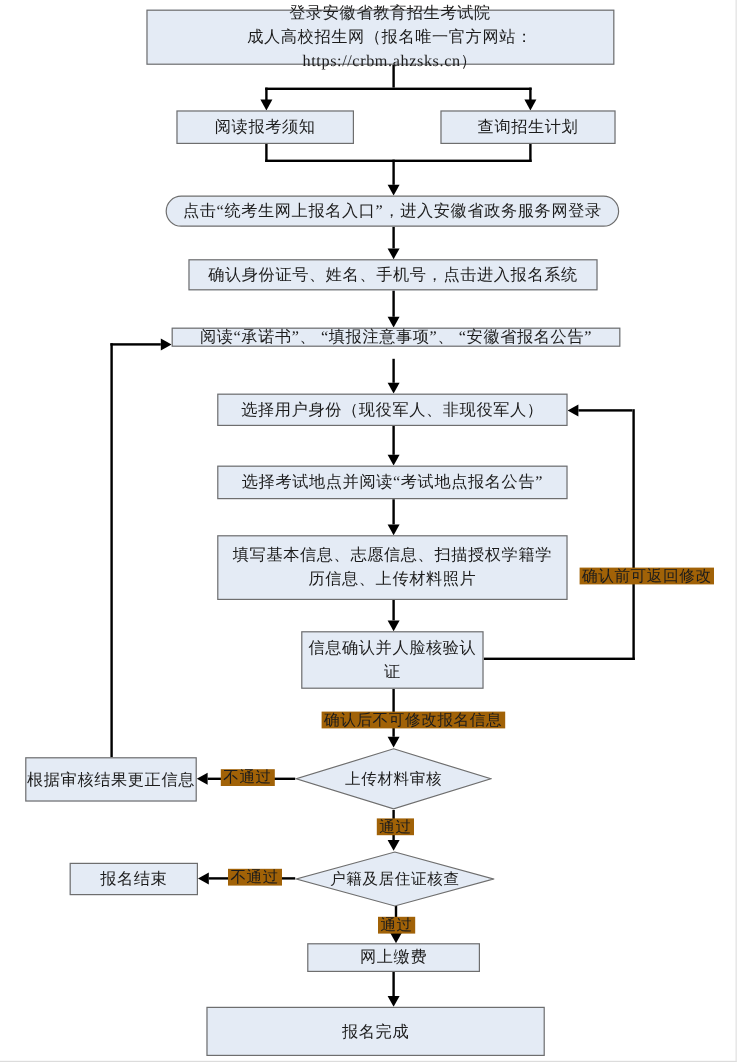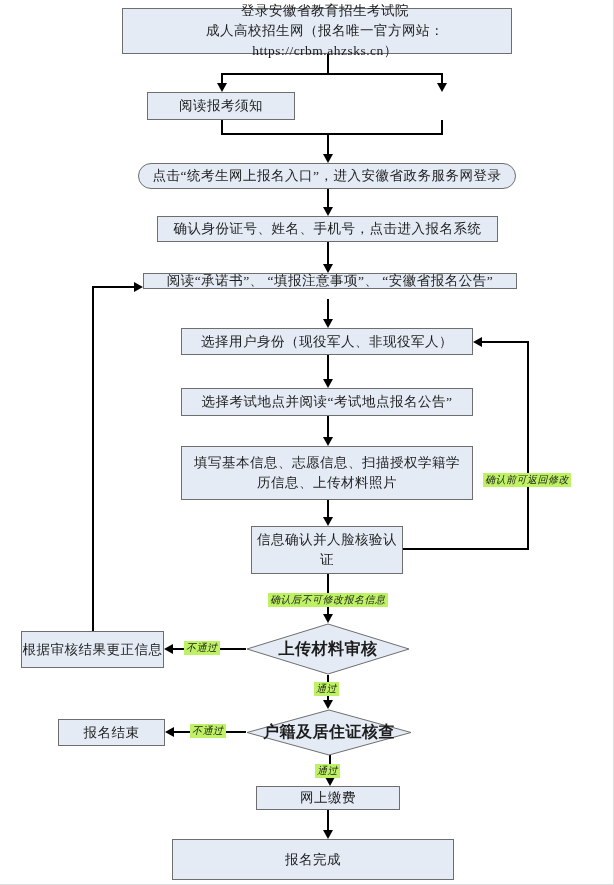--- a/index.html
+++ b/index.html
@@ -9,21 +9,21 @@
     border-right:1px solid #dcdcdc;border-bottom:1px solid #dcdcdc;box-sizing:border-box;
   }
   
   .box{
     position:absolute;box-sizing:border-box;background:#e4ebf5;border:1px solid #6e6e6e;
     display:flex;flex-direction:column;align-items:center;justify-content:center;
     font-size:13.5px;letter-spacing:0.5px;text-align:center;line-height:20px;z-index:2;
   }
   .diamond{position:absolute;z-index:2;}
   .diamond svg{position:absolute;left:0;top:0;width:100%;height:100%;}
-  .diamond .dlabel{position:absolute;inset:0;display:flex;align-items:center;justify-content:center;font-size:16px;letter-spacing:0.5px;font-weight:bold;}
+  .diamond .dlabel{position:absolute;inset:0;display:flex;align-items:center;justify-content:center;font-size:13px;letter-spacing:0.5px;}
   #n-login{left:122px;top:8px;width:390px;height:46px;padding-left:16px;}
   #n-read-notice{left:147px;top:92px;width:148px;height:28px;}
   #n-query-plan{left:367px;top:92px;width:146px;height:28px;}
   #n-entry{left:138px;top:163px;width:378px;height:26px;border-radius:13px;}
   #n-confirm-id{left:157px;top:216px;width:341px;height:26px;}
   #n-read-docs{left:143px;top:273px;width:374px;height:16px;}
   #n-select-identity{left:181px;top:328px;width:292px;height:27px;}
   #n-select-site{left:181px;top:388px;width:292px;height:28px;}
   #n-fill-info{left:181px;top:446px;width:292px;height:54px;padding:0 8px;}
   #n-confirm-face{left:251px;top:526px;width:152px;height:48px;}
@@ -68,21 +68,21 @@
   .a1{left:217px;top:83px;}  .a2{left:437px;top:83px;}
   .a3{left:323px;top:154px;} .a4{left:323px;top:207px;}
   .a5{left:323px;top:264px;} .a6{left:323px;top:319px;}
   .a7{left:323px;top:379px;} .a8{left:323px;top:437px;}
   .a9{left:323px;top:517px;} .a10{left:323px;top:614px;}
   .a11{left:164px;top:644px;} .a12{left:134px;top:282px;}
   .a13{left:323px;top:700px;} .a14{left:165px;top:727px;}
   .a15{left:325px;top:777px;} .a16{left:323px;top:830px;}
   .a17{left:473px;top:337px;}
   
-  .elabel{position:absolute;background:#bef264;font-size:10px;letter-spacing:0.5px;line-height:14px;padding:0 2px;z-index:3;white-space:nowrap;font-style:italic;}
+  .elabel{position:absolute;background:#a16207;font-size:13px;letter-spacing:0.5px;line-height:14px;padding:0 2px;z-index:3;white-space:nowrap;}
   .lblA{left:268px;top:593px;}
   .lblB{left:184px;top:641px;}
   .lblC{left:314px;top:682px;}
   .lblD{left:190px;top:724px;}
   .lblE{left:315px;top:764px;}
   .lblF{left:483px;top:473px;}
 </style>
 </head>
 <body>
 
@@ -131,20 +131,21 @@
   <div class="arr arr-down a15"></div>
   <div class="arr arr-down a16"></div>
   <div class="arr arr-left a17"></div>
 
   <div class="box" id="n-login">
     <div>登录安徽省教育招生考试院</div>
     <div>成人高校招生网（报名唯一官方网站：https://crbm.ahzsks.cn）</div>
   </div>
 
   <div class="box" id="n-read-notice">阅读报考须知</div>
+  <div class="box" id="n-query-plan">查询招生计划</div>
   <div class="box" id="n-entry">点击“统考生网上报名入口”，进入安徽省政务服务网登录</div>
   <div class="box" id="n-confirm-id">确认身份证号、姓名、手机号，点击进入报名系统</div>
   <div class="box" id="n-read-docs">阅读“承诺书”、 “填报注意事项”、 “安徽省报名公告”</div>
   <div class="box" id="n-select-identity">选择用户身份（现役军人、非现役军人）</div>
   <div class="box" id="n-select-site">选择考试地点并阅读“考试地点报名公告”</div>
   <div class="box" id="n-fill-info">填写基本信息、志愿信息、扫描授权学籍学历信息、上传材料照片</div>
   <div class="box" id="n-confirm-face">信息确认并人脸核验认证</div>
 
   <div class="diamond" id="n-d1">
     <svg viewBox="0 0 164 52" preserveAspectRatio="none">

